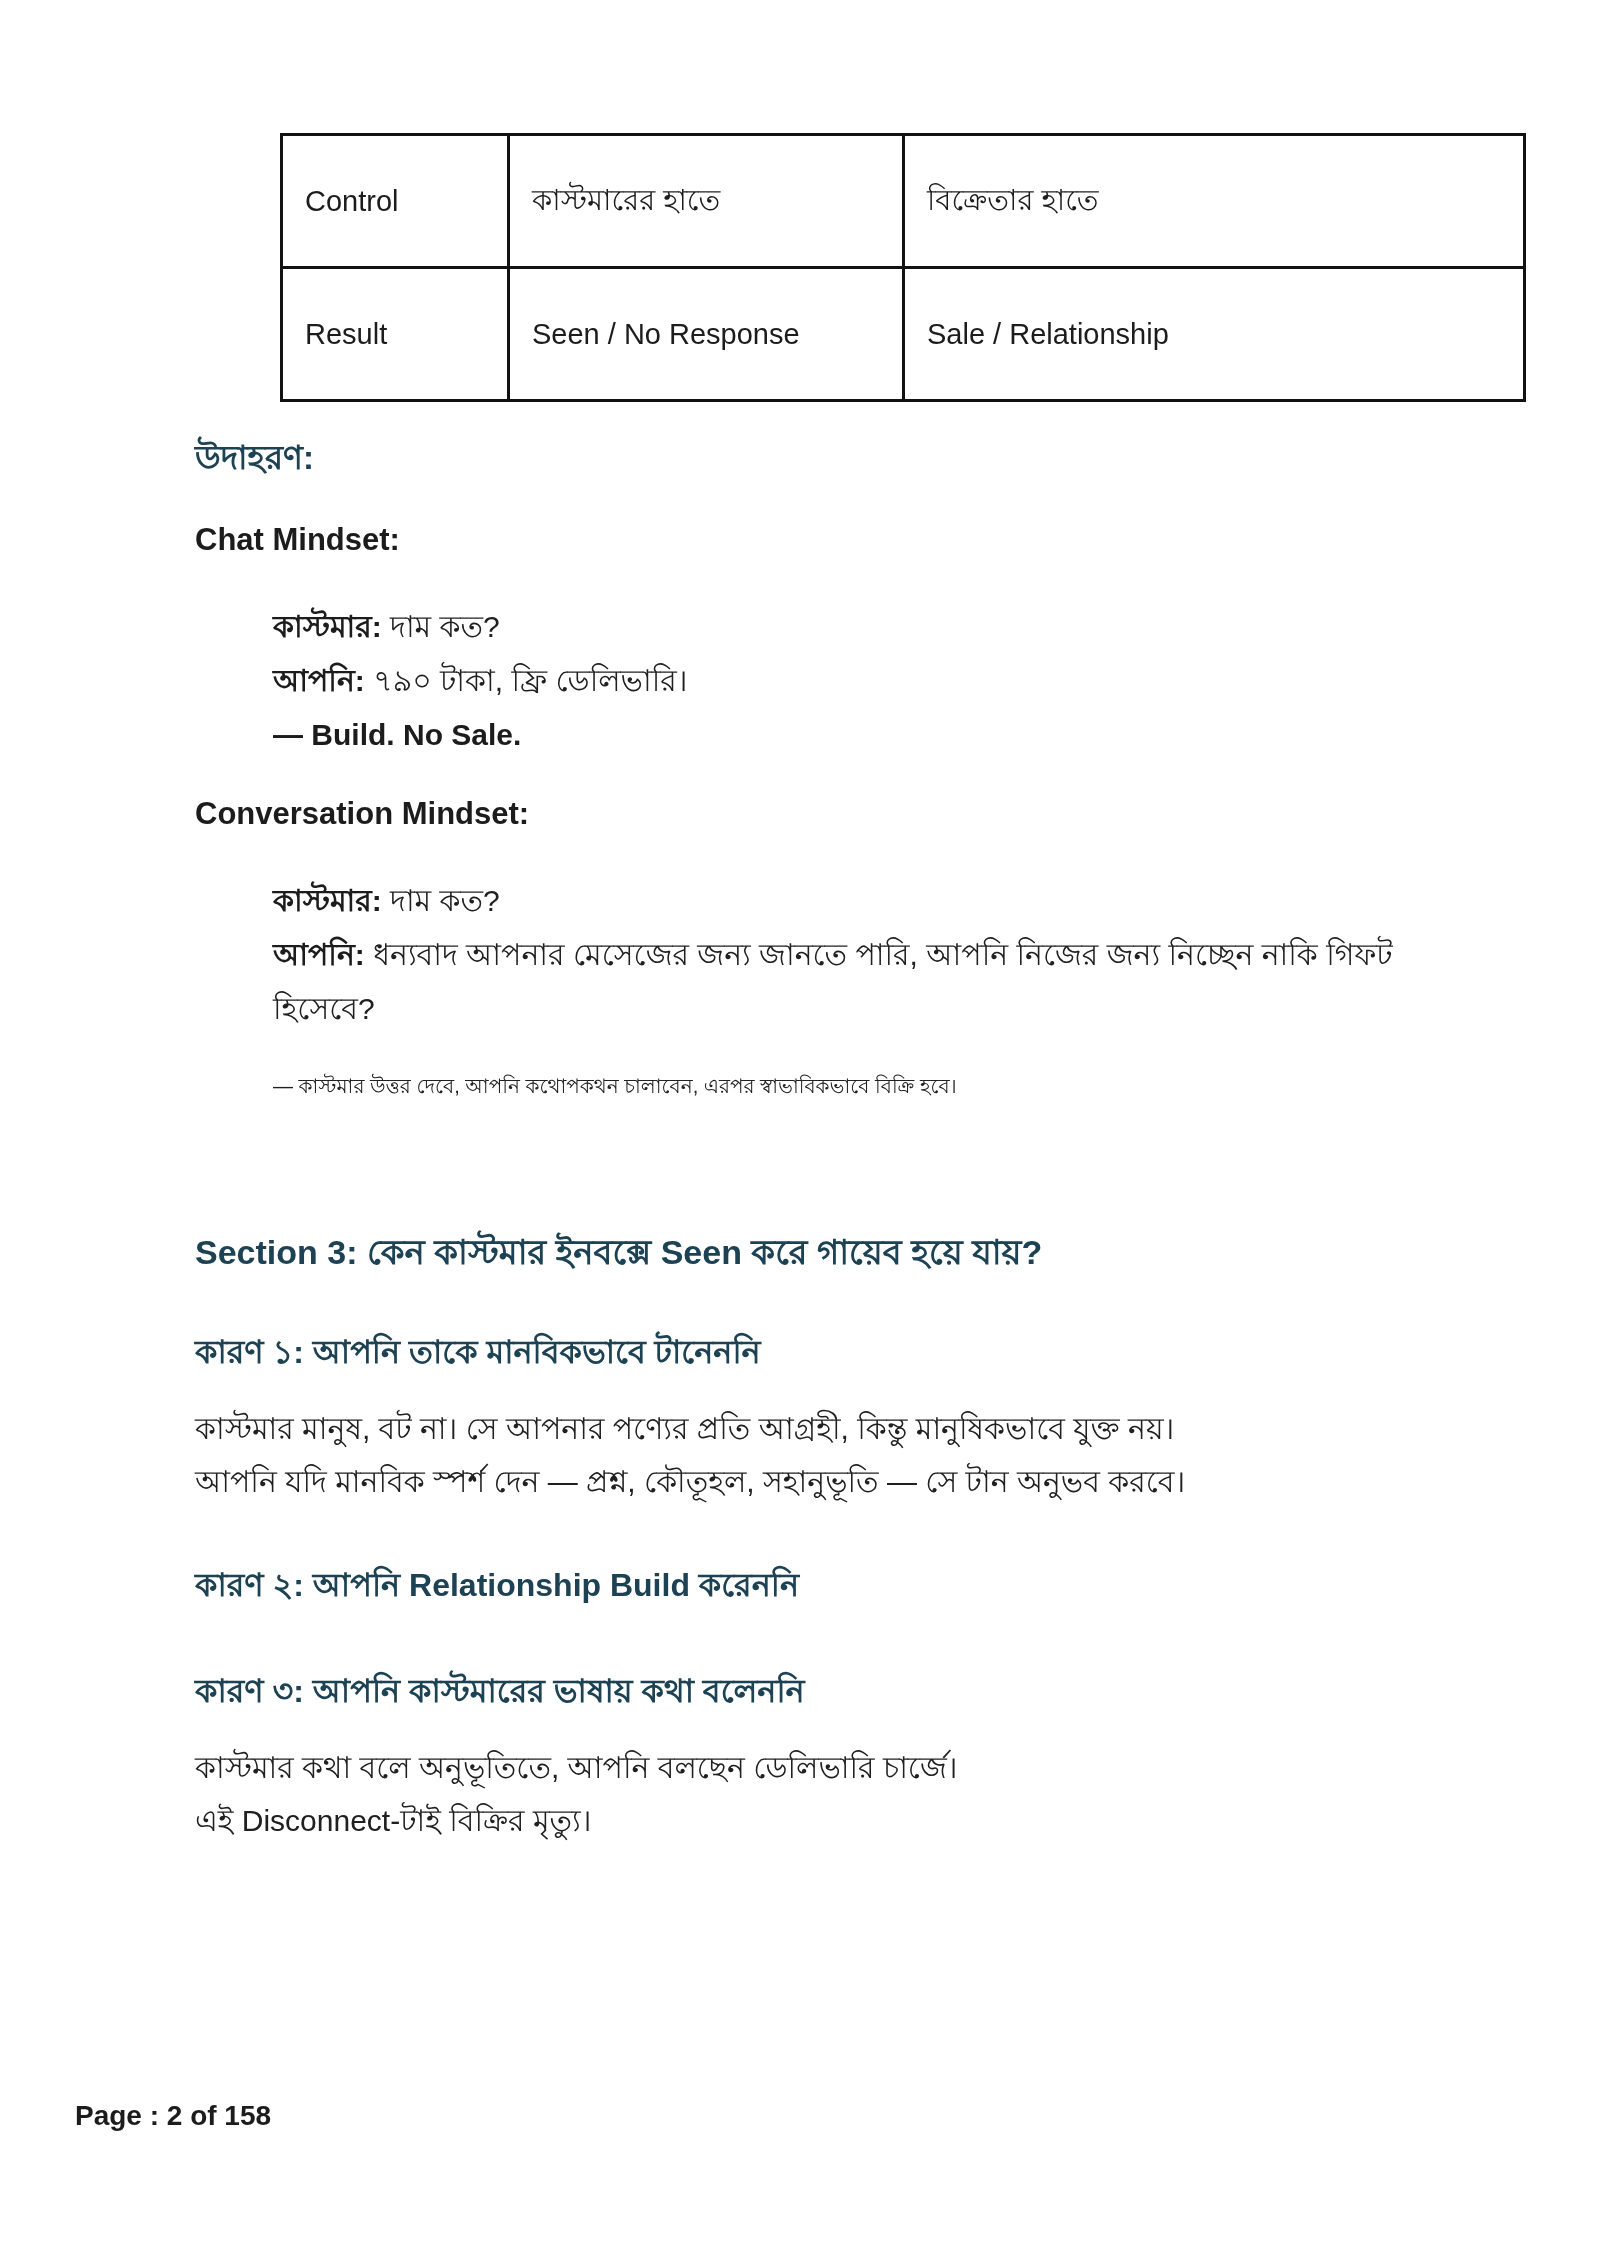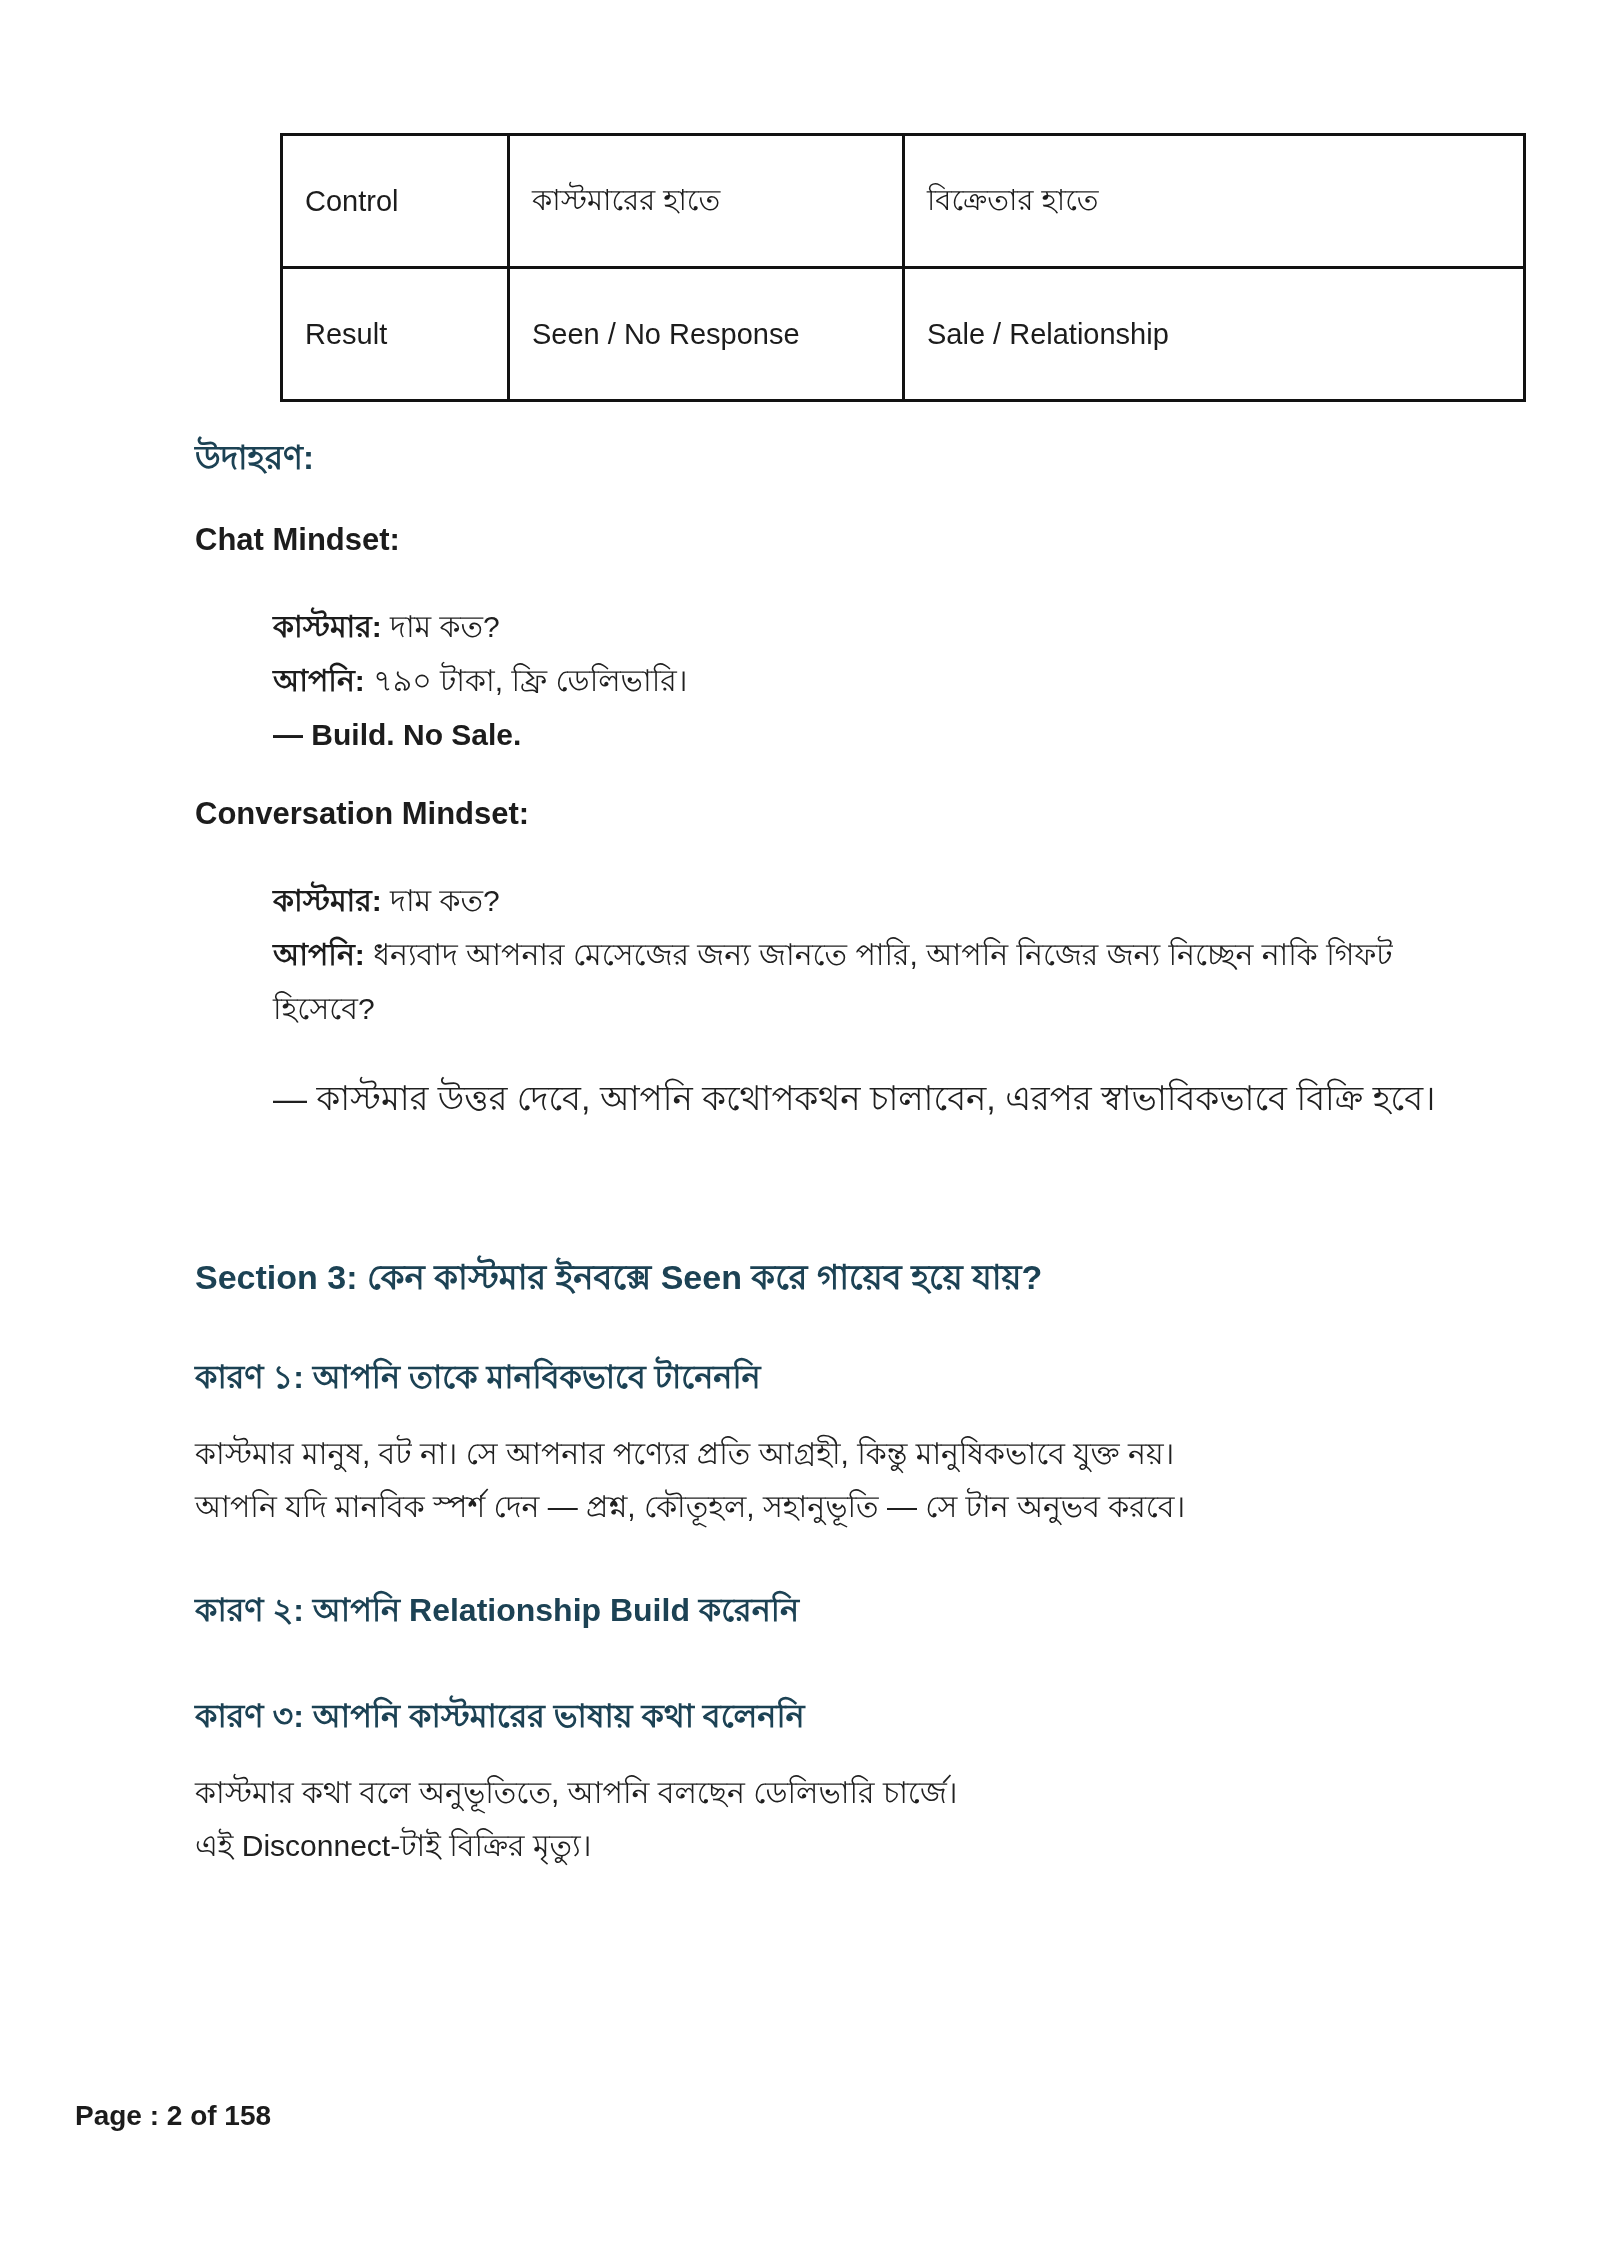--- a/index.html
+++ b/index.html
@@ -69,21 +69,21 @@
     width: 1175px;
   }
   .chat-line b { color: #1c1c1c; }
   .result-line {
     font-weight: 700;
     color: #1c1c1c;
   }
   .note-para {
     margin-left: 78px;
     margin-top: 32px;
-    font-size: 34px;
+    font-size: 20px;
     line-height: 1.8;
     width: 1175px;
   }
   .principle {
     margin-top: 40px;
     font-size: 30px;
     line-height: 1.7;
     width: 1270px;
   }
   .principle b { color: #1c1c1c; }

